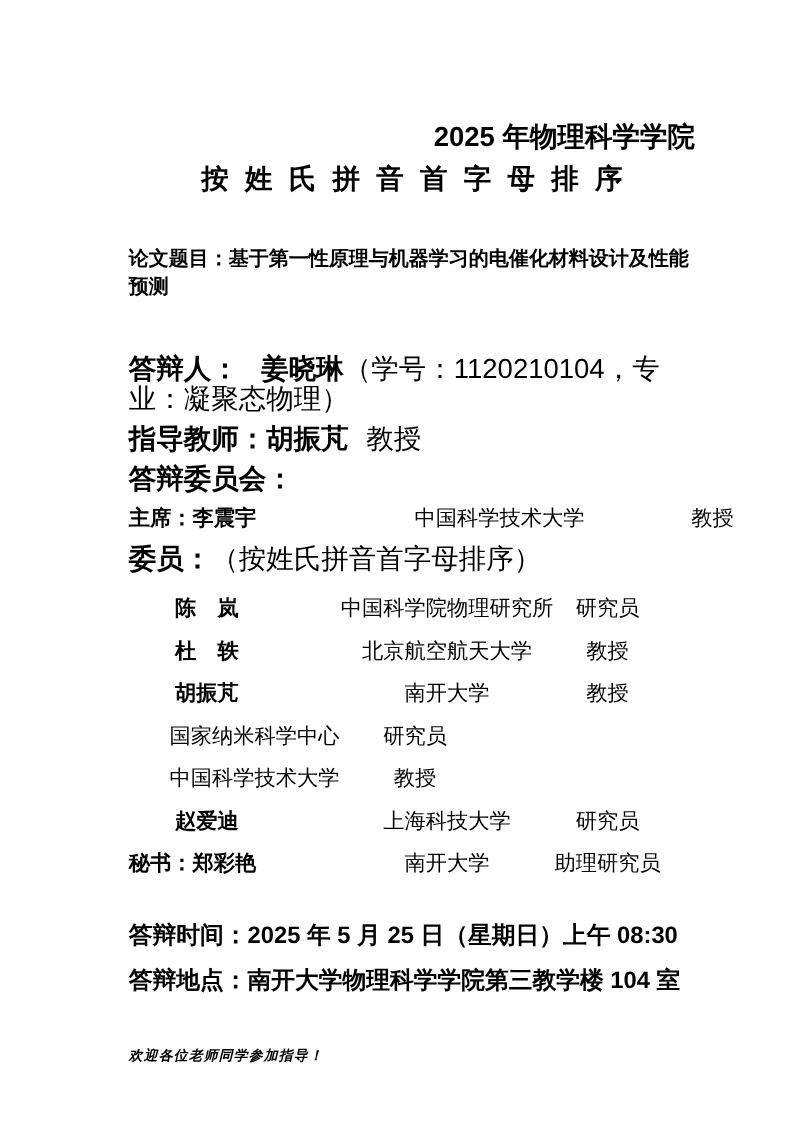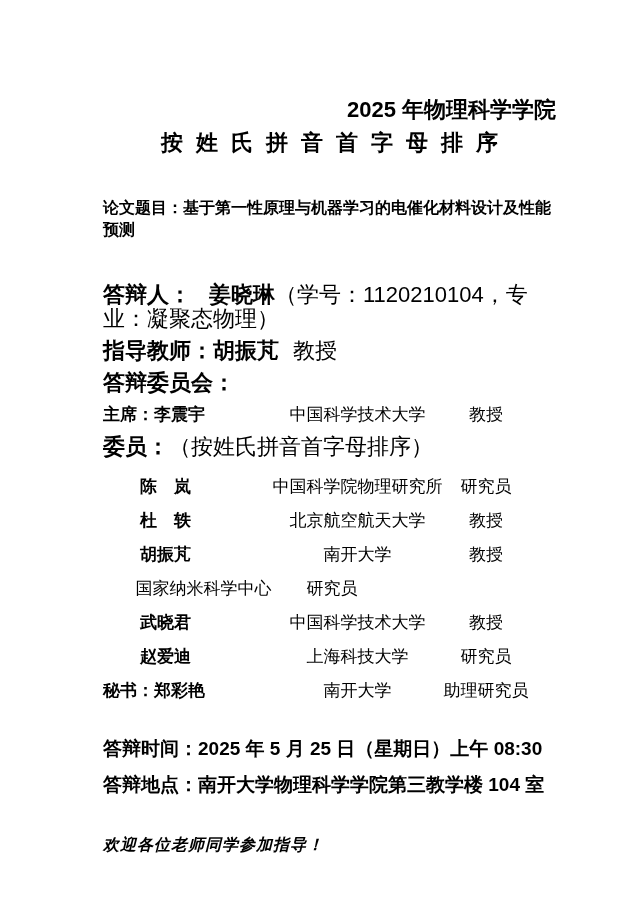--- a/index.html
+++ b/index.html
@@ -33,31 +33,31 @@
     font-size:22px;line-height:24px;
   }
   .line.first{margin-top:42px;}
   .name-gap{margin-left:18px;}
   .title-gap{margin-left:14px;}
   .row{
     display:flex;
     margin:10px 0 0 0;
     font-size:17px;line-height:24px;
   }
-  .row.chair{margin-top:8px;}
+  .row.chair{margin-top:8px;gap:42px;}
   .row.firstmember{margin-top:16px;}
   .c1{width:154px;flex:0 0 auto;white-space:nowrap;}
   .c1.indent{padding-left:37px;box-sizing:border-box;}
   .c2{width:201px;flex:0 0 auto;display:flex;justify-content:center;white-space:nowrap;}
   .c3{width:56px;flex:0 0 auto;display:flex;justify-content:center;white-space:nowrap;}
   .sched{margin:12px 0 0 0;font-size:19px;line-height:24px;font-weight:bold;}
   .sched.first{margin-top:34px;}
   .footer{
     margin:36px 0 0 0;
-    font-size:16px;line-height:24px;
+    font-size:11px;line-height:24px;
     font-weight:bold;font-style:italic;
     letter-spacing:1px;
   }
 </style>
 </head>
 <body>
 
 <div class="page">
 
   <h1 class="t1">2025 年物理科学学院</h1>
@@ -92,21 +92,20 @@
   <div class="row">
     <div class="c1 indent b">胡振芃</div>
     <div class="c2">南开大学</div>
     <div class="c3">教授</div>
   </div>
   <div class="row">
     <div class="c2">国家纳米科学中心</div>
     <div class="c3">研究员</div>
   </div>
   <div class="row">
-    <div class="c1 indent b">武晓君</div>
     <div class="c2">中国科学技术大学</div>
     <div class="c3">教授</div>
   </div>
   <div class="row">
     <div class="c1 indent b">赵爱迪</div>
     <div class="c2">上海科技大学</div>
     <div class="c3">研究员</div>
   </div>
 
   <div class="row">

